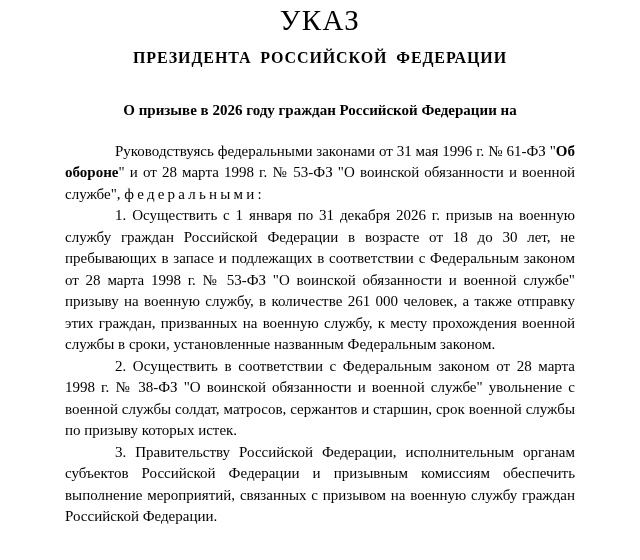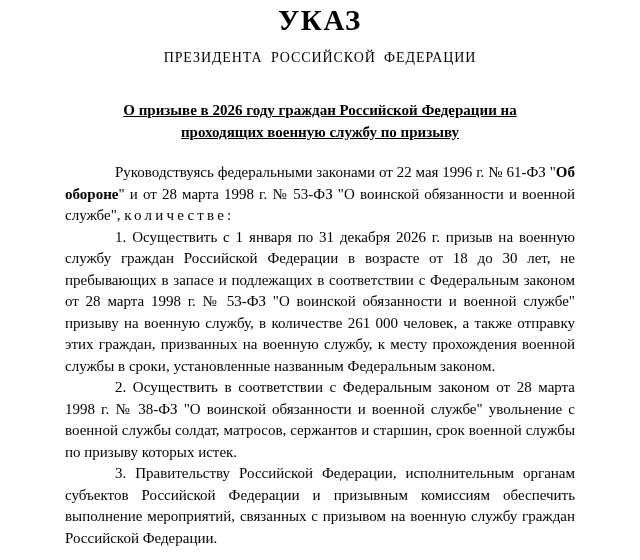--- a/index.html
+++ b/index.html
@@ -23,47 +23,46 @@
     box-sizing: border-box;
   }
 
   
   .masthead {
     padding-top: 3px;
     text-align: center;
   }
   .doc-title {
     font-size: 29px;
-    font-weight: bold;
+    font-weight: normal;
     letter-spacing: 1.5px;
     line-height: 34px;
     margin: 0;
   }
   .doc-subtitle {
-    font-size: 14px;
-    font-weight: normal;
+    font-size: 16px;
+    font-weight: bold;
     letter-spacing: 0.9px;
     word-spacing: 4px;
     line-height: 22px;
     margin: 10px 0 0 0;
   }
 
   
   .doc-heading {
     margin: 31px 0 0 0;
     padding: 0 60px;
     text-align: center;
     font-size: 15px;
     font-weight: bold;
     line-height: 21.5px;
   }
   .doc-heading .hline {
     display: block;
     white-space: nowrap;
-    text-decoration: underline;
   }
 
   
   .doc-body {
     margin: 19px 0 0 0;
     padding: 0 65px;
   }
   .para {
     margin: 0;
     text-align: justify;
@@ -85,26 +84,25 @@
 
 <div class="page">
 
   <div class="masthead">
     <div class="doc-title">УКАЗ</div>
     <div class="doc-subtitle">ПРЕЗИДЕНТА РОССИЙСКОЙ ФЕДЕРАЦИИ</div>
   </div>
 
   <div class="doc-heading">
     <span class="hline">О призыве в 2026 году граждан Российской Федерации на</span>
-    <span class="hline">проходящих военную службу по призыву</span>
   </div>
 
   <div class="doc-body">
 
-    <p class="para"><span>Руководствуясь федеральными законами от 22 мая 1996 г. № 61-ФЗ "</span><span class="b">Об обороне</span><span>" и от 28 марта 1998 г. № 53-ФЗ "О воинской обязанности и военной службе", </span><span class="spaced nowrap">количестве</span><span>:</span></p>
+    <p class="para"><span>Руководствуясь федеральными законами от 31 мая 1996 г. № 61-ФЗ "</span><span class="b">Об обороне</span><span>" и от 28 марта 1998 г. № 53-ФЗ "О воинской обязанности и военной службе", </span><span class="spaced nowrap">федеральными</span><span>:</span></p>
 
     <p class="para"><span>1.</span>&nbsp;<span>Осуществить с 1 января по 31 декабря 2026 г. призыв на военную службу граждан Российской Федерации в возрасте от 18 до 30 лет, не пребывающих в запасе и подлежащих в соответствии с Федеральным законом от 28 марта 1998 г. № 53-ФЗ "О воинской обязанности и военной службе" призыву на военную службу, в количестве 261 000 человек, а также отправку этих граждан, призванных на военную службу, к месту прохождения военной службы в сроки, установленные названным Федеральным законом.</span></p>
 
     <p class="para"><span>2.</span>&nbsp;<span>Осуществить в соответствии с Федеральным законом от 28 марта 1998 г. № 38-ФЗ "О воинской обязанности и военной службе" увольнение с военной службы солдат, матросов, сержантов и старшин, срок военной службы по призыву которых истек.</span></p>
 
     <p class="para"><span>3.</span>&nbsp;<span>Правительству Российской Федерации, исполнительным органам субъектов Российской Федерации и призывным комиссиям обеспечить выполнение мероприятий, связанных с призывом на военную службу граждан Российской Федерации.</span></p>
 
   </div>
 </div>
 

